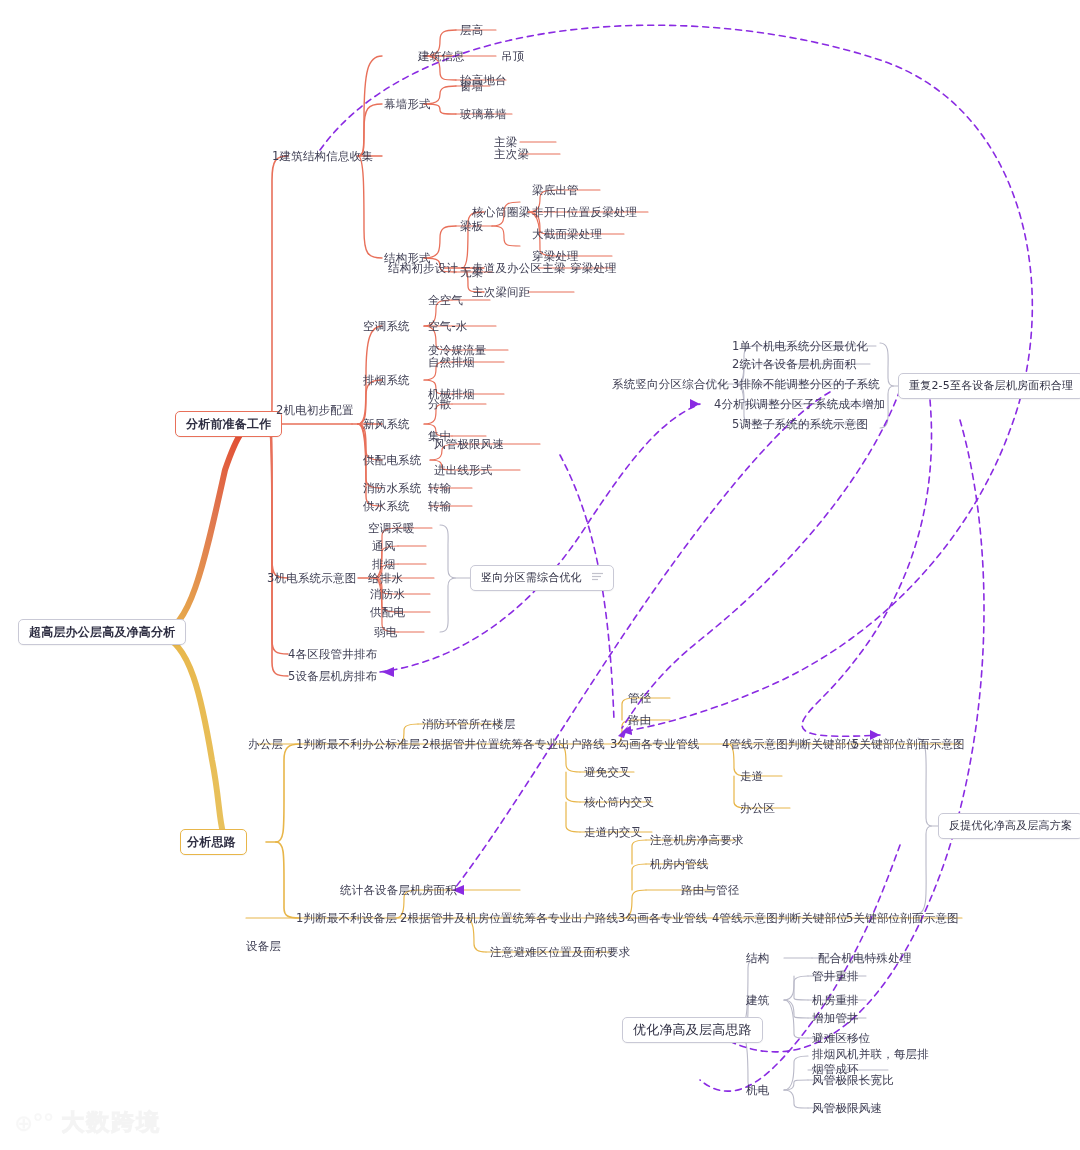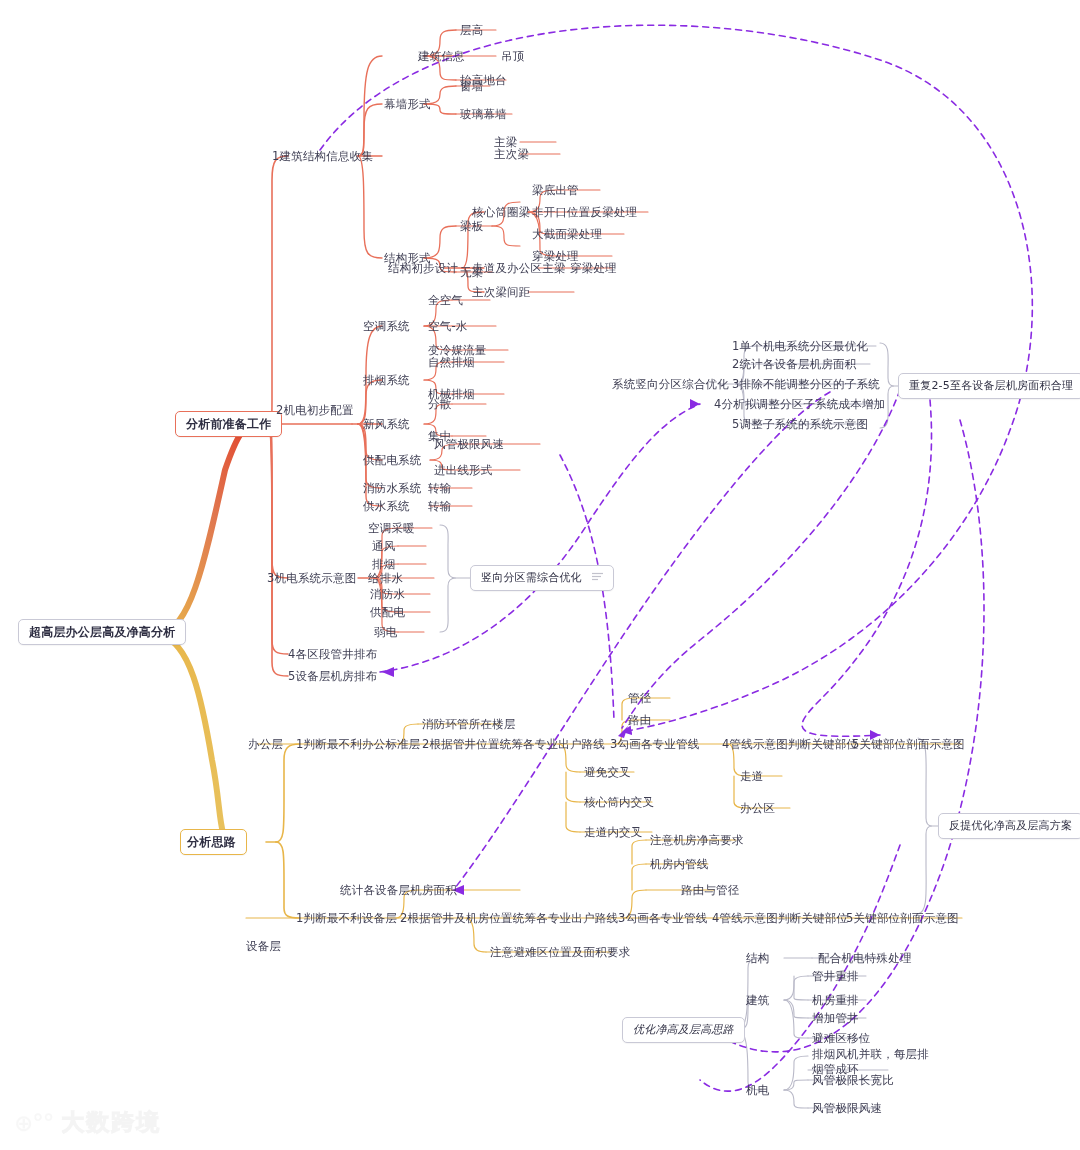--- a/index.html
+++ b/index.html
@@ -363,21 +363,21 @@
   <div class="node leaf" style="left:338px;top:890px;"><span>统计各设备层机房面积</span></div>
   <div class="node leaf" style="left:488px;top:952px;"><span>注意避难区位置及面积要求</span></div>
   <div class="node leaf" style="left:648px;top:840px;"><span>注意机房净高要求</span></div>
   <div class="node leaf" style="left:648px;top:864px;"><span>机房内管线</span></div>
   <div class="node leaf" style="left:651px;top:890px;margin-left:28px;"><span>路由与管径</span></div>
 
   <div class="node boxed plain grey" style="left:938px;top:826px;font-size:11px;">
     <span>反提优化净高及层高方案</span>
   </div>
 
-  <div class="node boxed plain grey" style="left:622px;top:1030px;font-size:11px;font-style:italic;">
+  <div class="node boxed plain grey" style="left:622px;top:1030px;font-size:13px;">
     <span>优化净高及层高思路</span>
   </div>
   <div class="node" style="left:746px;top:958px;text-align:center;"><span>结构</span></div>
   <div class="node leaf" style="left:816px;top:958px;"><span>配合机电特殊处理</span></div>
 
   <div class="node" style="left:746px;top:1000px;"><span>建筑</span></div>
   <div class="node leaf" style="left:810px;top:976px;"><span>管井重排</span></div>
   <div class="node leaf" style="left:810px;top:1000px;"><span>机房重排</span></div>
   <div class="node leaf" style="left:810px;top:1018px;"><span>增加管井</span></div>
   <div class="node leaf" style="left:810px;top:1038px;"><span>避难区移位</span></div>

